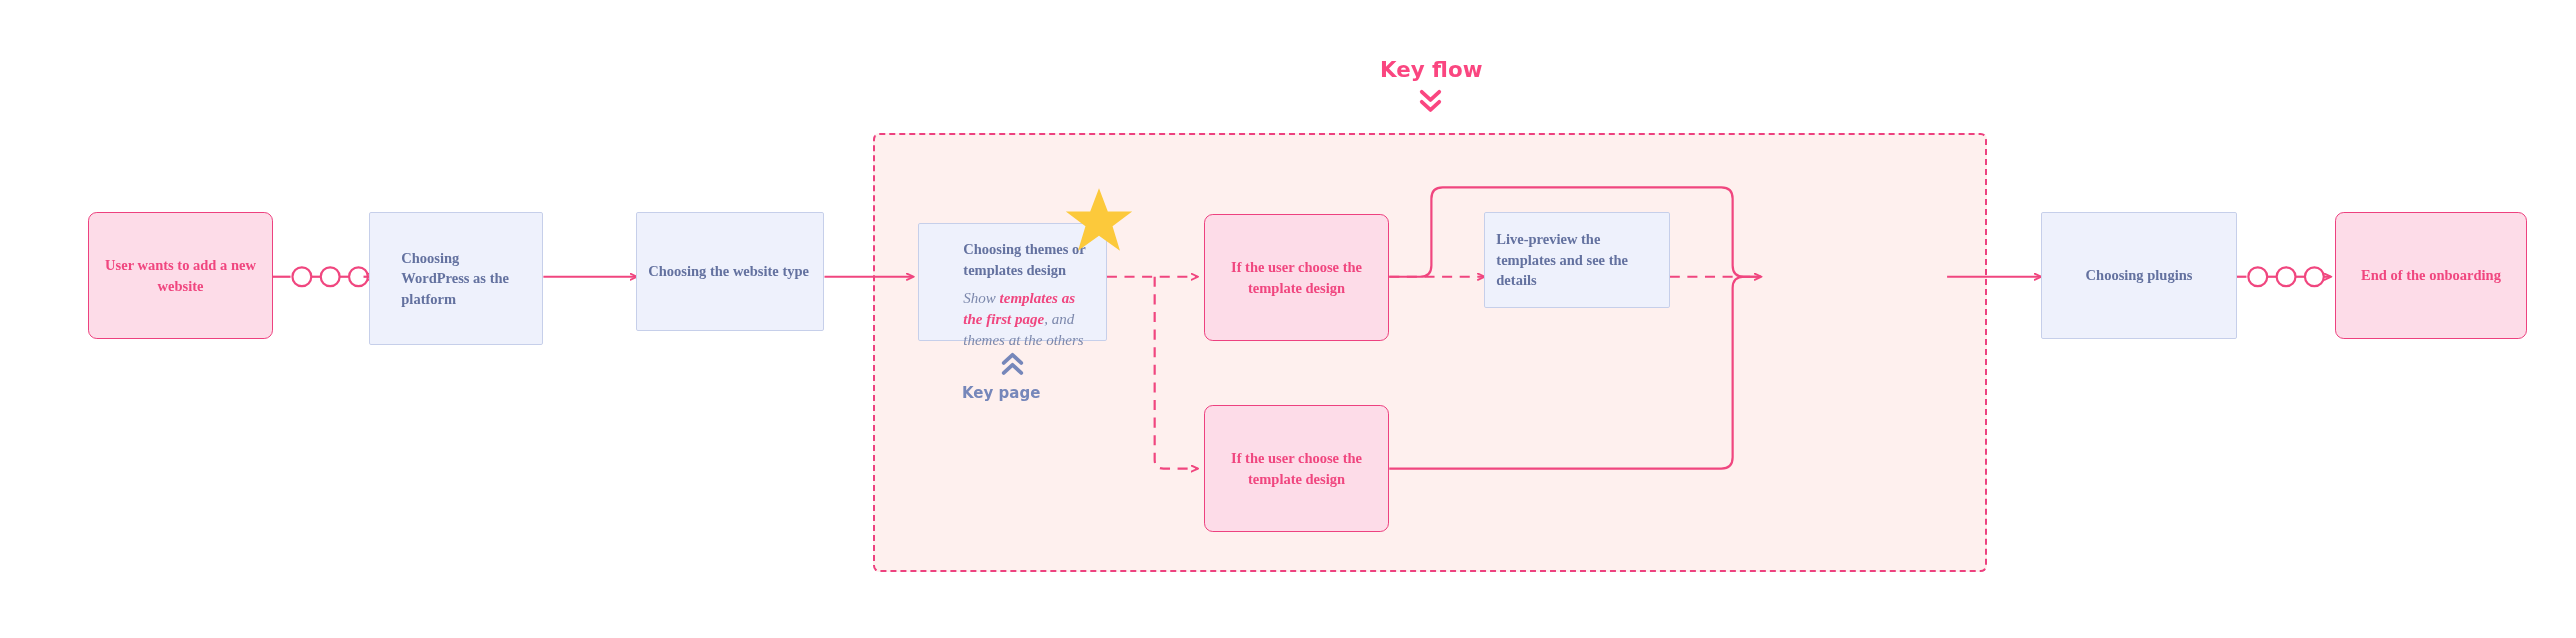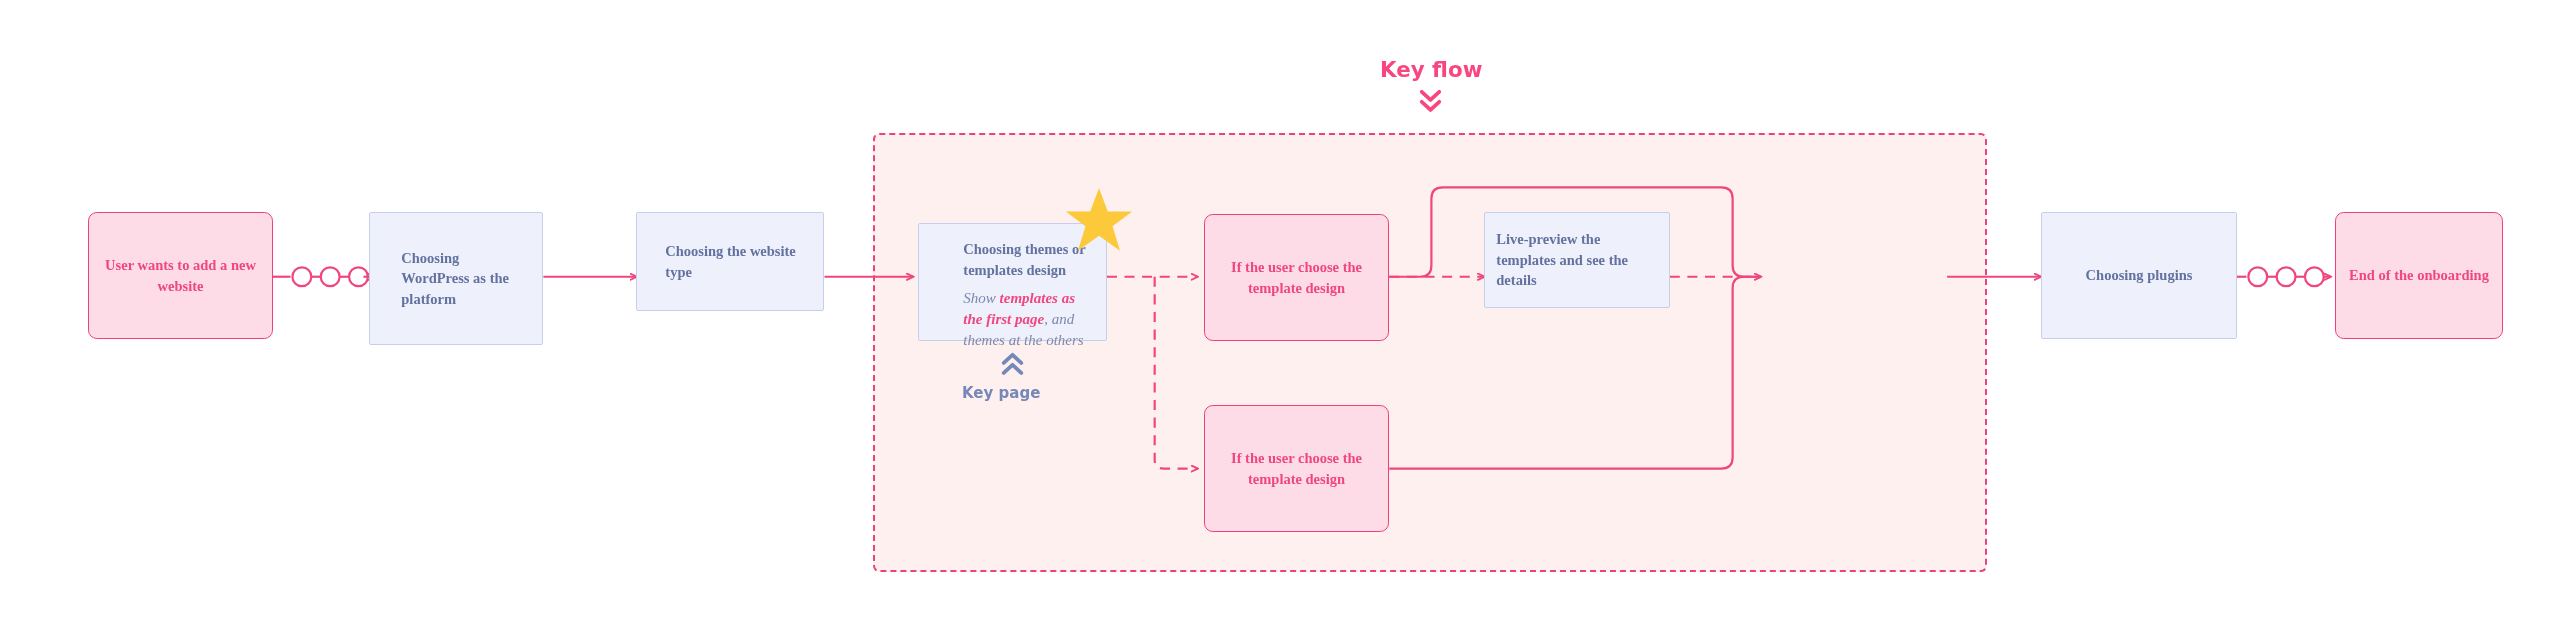--- a/index.html
+++ b/index.html
@@ -180,21 +180,21 @@
   </svg>
 
   <div class="node pink" style="left:88px; top:212px; width:185px; height:127px;">
     <div class="title">User wants to add a new website</div>
   </div>
 
   <div class="node blue" style="left:369px; top:212px; width:174px; height:133px;padding-left:20px;">
     <div class="title">Choosing WordPress as the platform</div>
   </div>
 
-  <div class="node blue" style="left:636px; top:212px; width:188px; height:99px;padding-left:17px;">
+  <div class="node blue" style="left:636px; top:212px; width:188px; height:119px;">
     <div class="title">Choosing the website type</div>
   </div>
 
   <div class="node blue" style="left:918px; top:223px; width:189px; height:118px; justify-content:flex-start; padding-top:15px;padding-left:33px;">
     <div class="title">Choosing themes or templates design</div>
     <div class="desc">
       <span>Show </span><b>templates as the first page</b><span>, and themes at the others</span>
     </div>
   </div>
 
@@ -214,21 +214,21 @@
 
 
   <div class="node pink" style="left:1204px; top:405px; width:185px; height:127px;">
     <div class="title">If the user choose the template design</div>
   </div>
 
   <div class="node blue centered" style="left:2041px; top:212px; width:196px; height:127px;">
     <div class="title">Choosing plugins</div>
   </div>
 
-  <div class="node pink" style="left:2335px; top:212px; width:168px; height:127px;justify-content:center;">
+  <div class="node pink" style="left:2335px; top:212px; width:192px; height:127px;justify-content:center;">
     <div class="title">End of the onboarding</div>
   </div>
 
   <div class="annot" id="keyflow-label">Key flow</div>
 
   <div class="chev" style="left:1418px; top:88px;">
     <svg width="25" height="26.4" viewBox="0 0 40 42">
       <path d="M6,6 L20,19 L34,6" fill="none" stroke="#FA4680" stroke-width="6" stroke-linecap="round" stroke-linejoin="round"></path>
       <path d="M6,22 L20,35 L34,22" fill="none" stroke="#FA4680" stroke-width="6" stroke-linecap="round" stroke-linejoin="round"></path>
     </svg>

